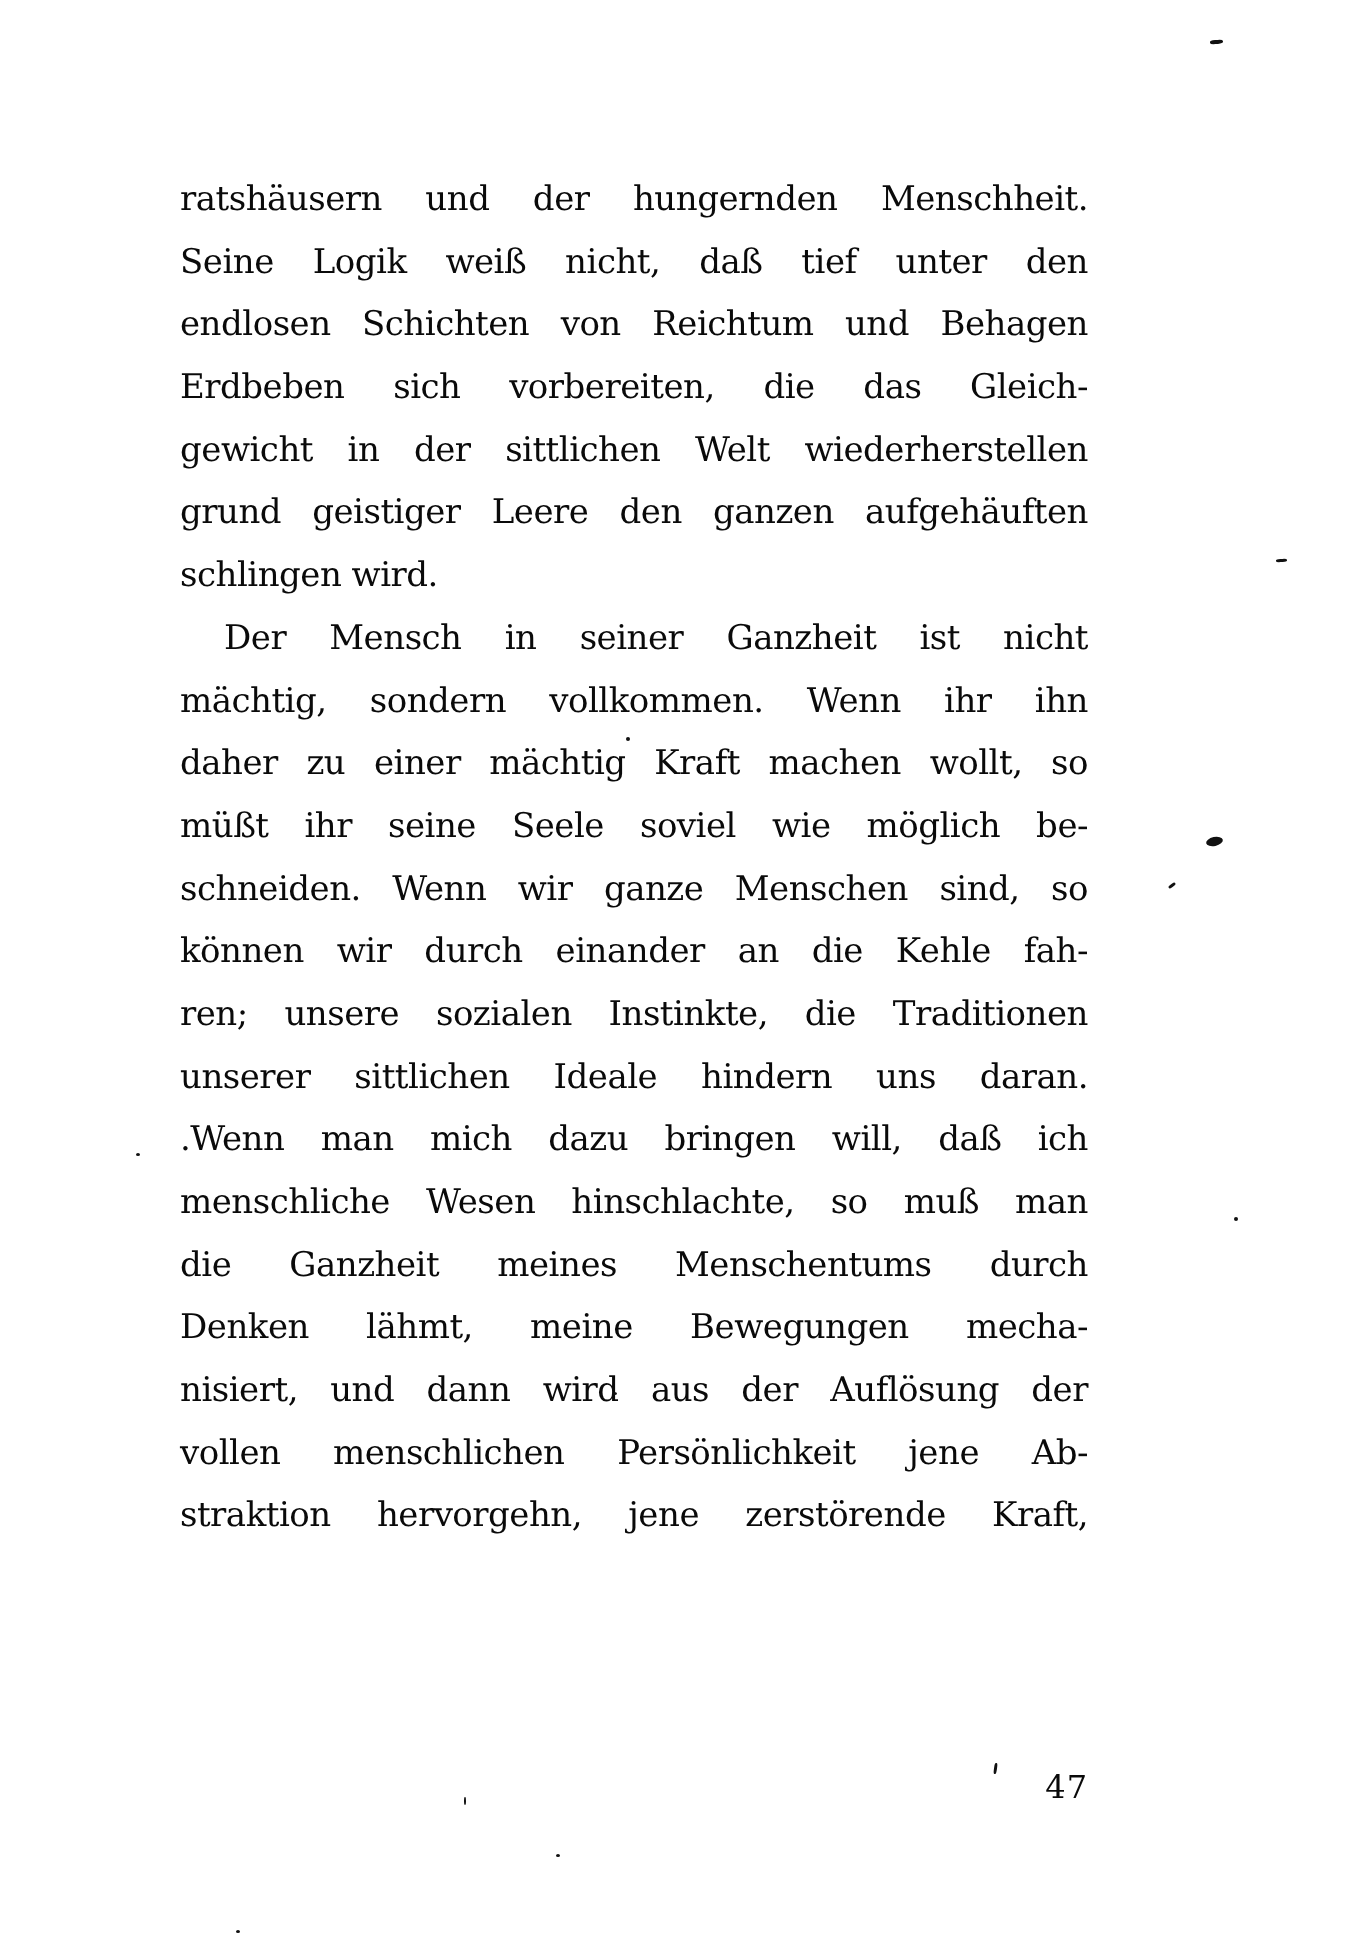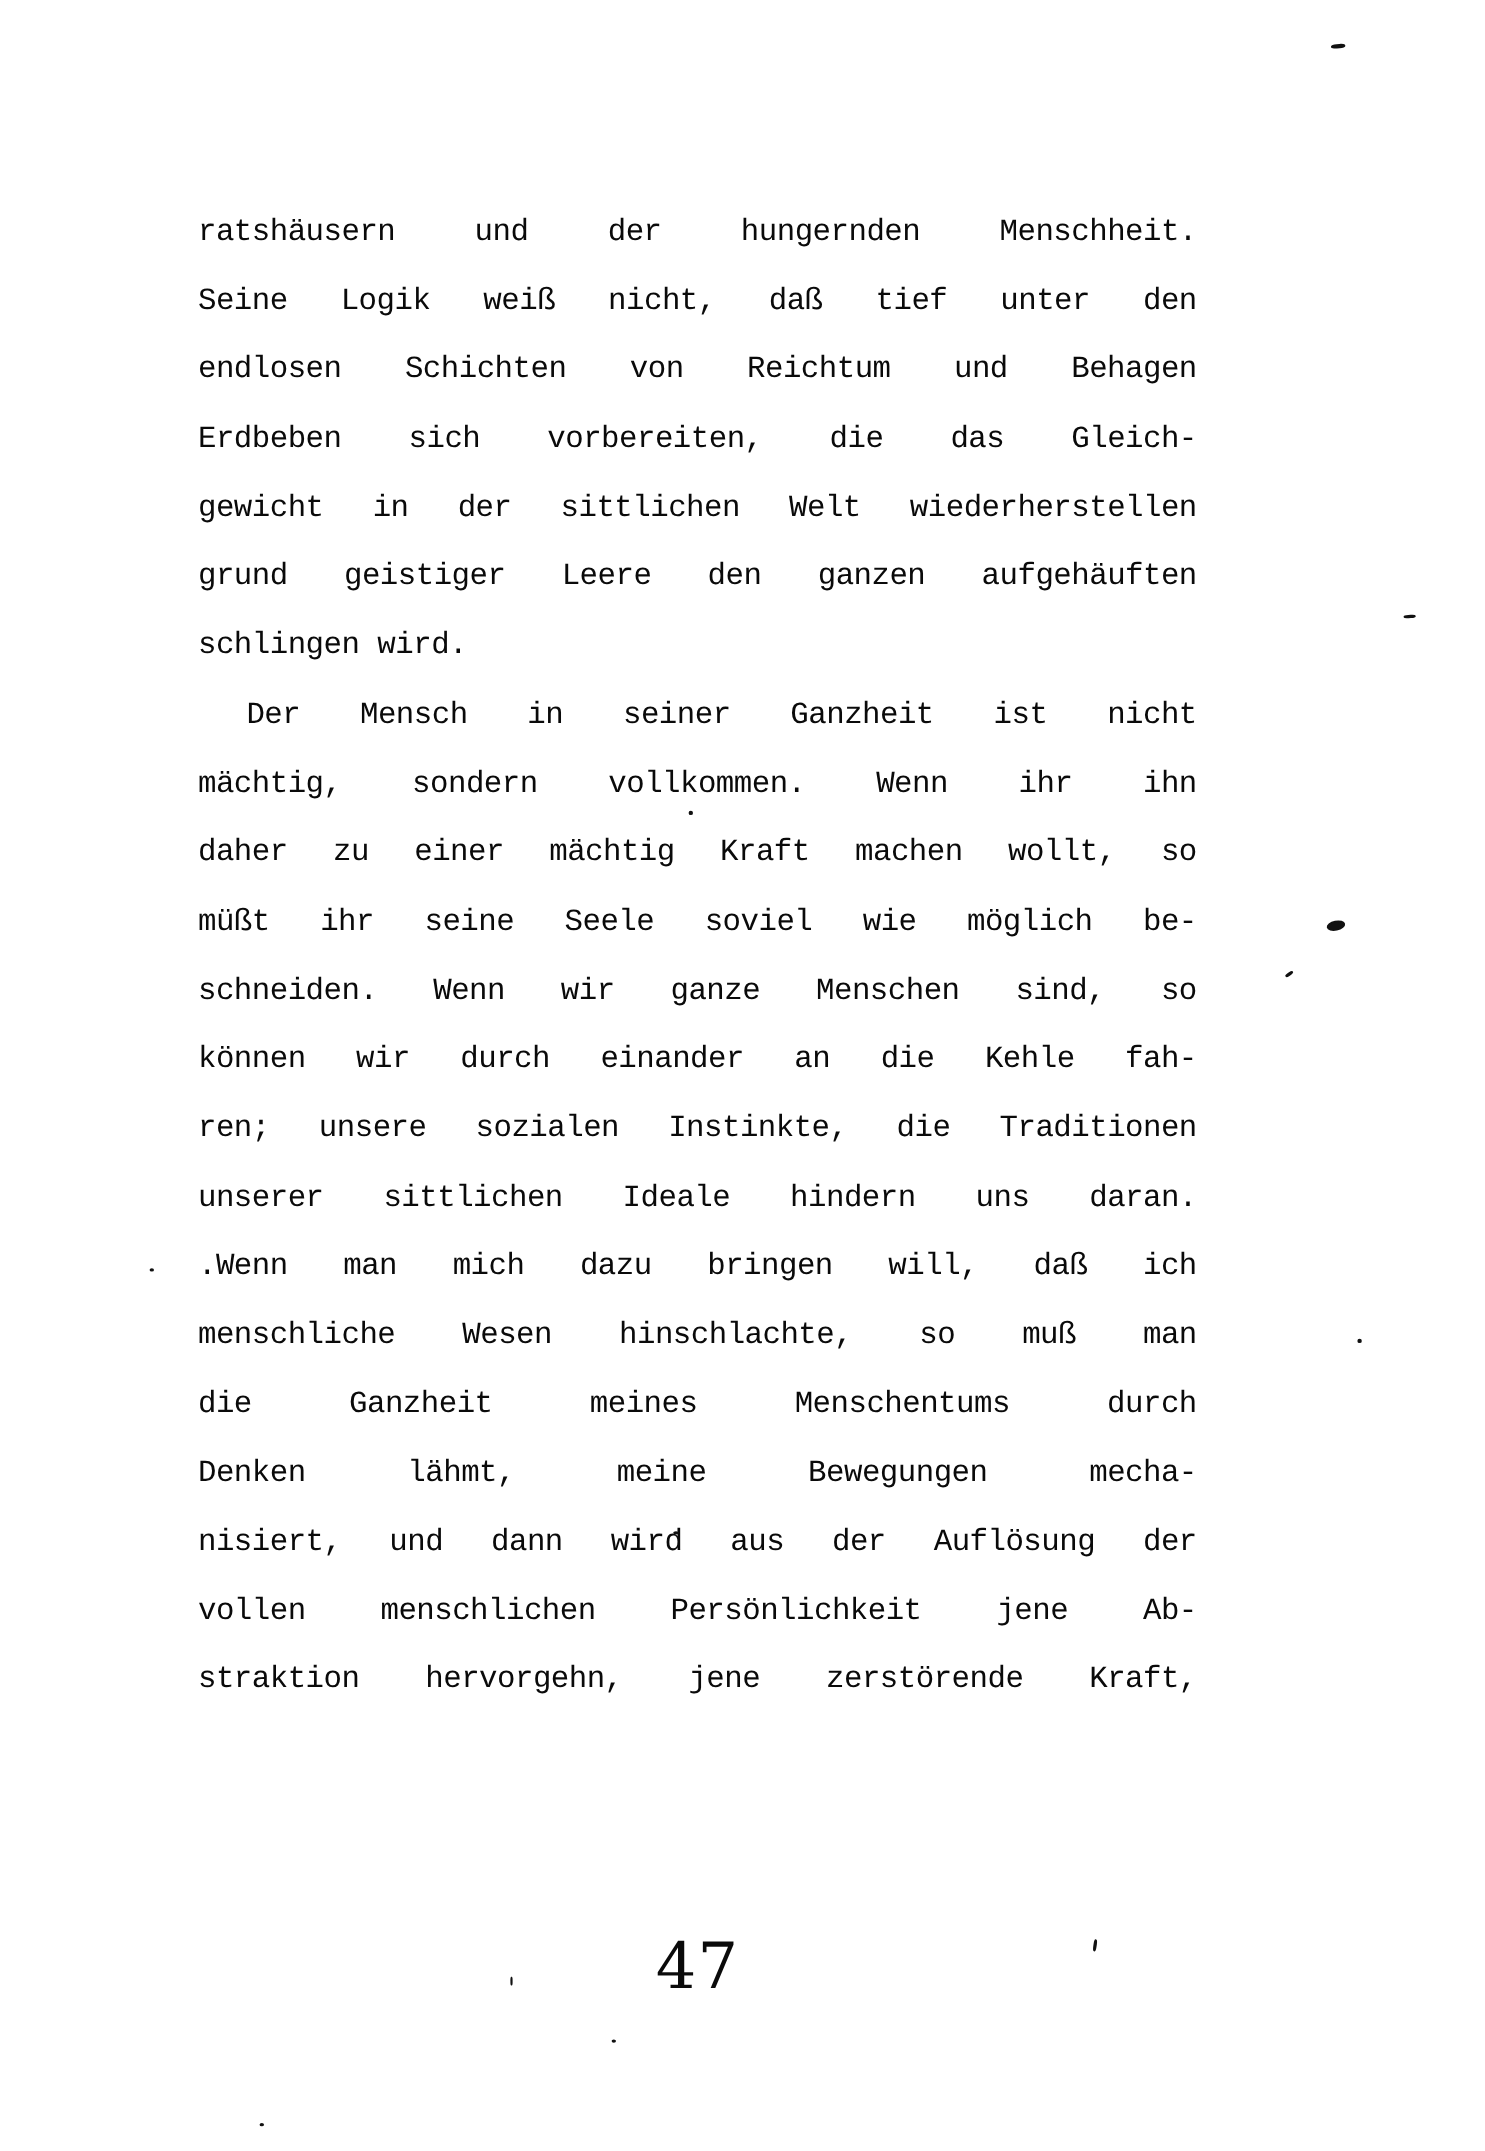--- a/index.html
+++ b/index.html
@@ -17,43 +17,42 @@
     color: #0a0a0a;
   }
   .textblock {
     position: absolute;
     left: 180px;
     top: 176px;
     width: 908px;
   }
   .line {
     height: 62.7px;
-    line-height: 71px;
-    font-size: 28px;
+    line-height: 47px;
+    font-size: 34px;
     letter-spacing: -0.5px;
     text-align: left;
     text-rendering: geometricPrecision;
-    font-family: Liberation Mono, monospace;
   }
   .line.just {
     text-align: justify;
     text-align-last: justify;
   }
   .line.ind {
     padding-left: 44px;
   }
   .page-number {
     position: absolute;
     left: 180px;
     top: 1756px;
     width: 908px;
     height: 62px;
     line-height: 62px;
-    text-align: center;
-    font-size: 58px;
+    text-align: right;
+    font-size: 32px;
     letter-spacing: 1px;
   }
   .speck {
     position: absolute;
     background: #111;
   }
 </style>
 </head>
 <body>
 

